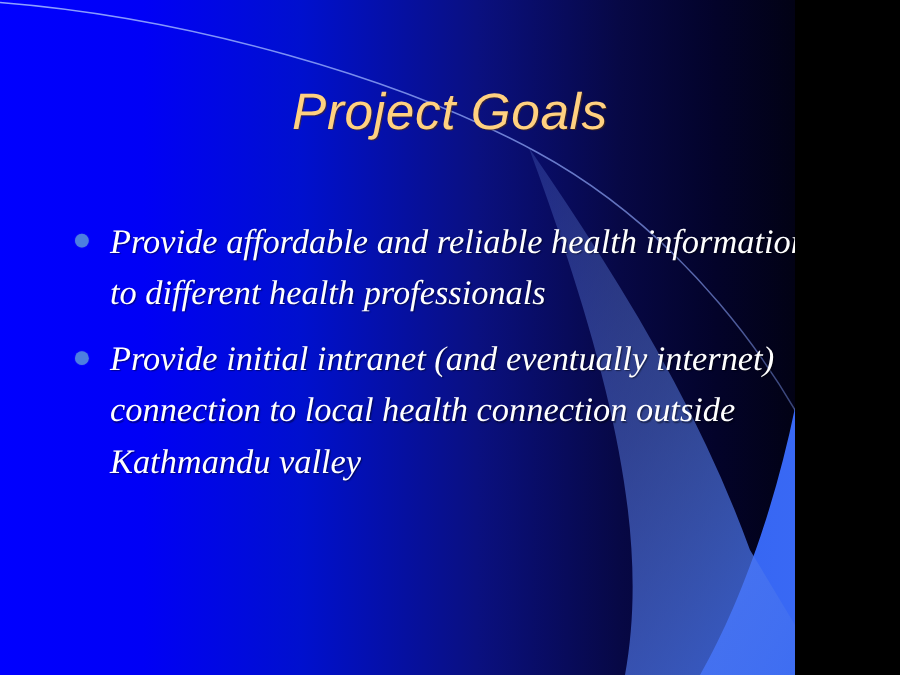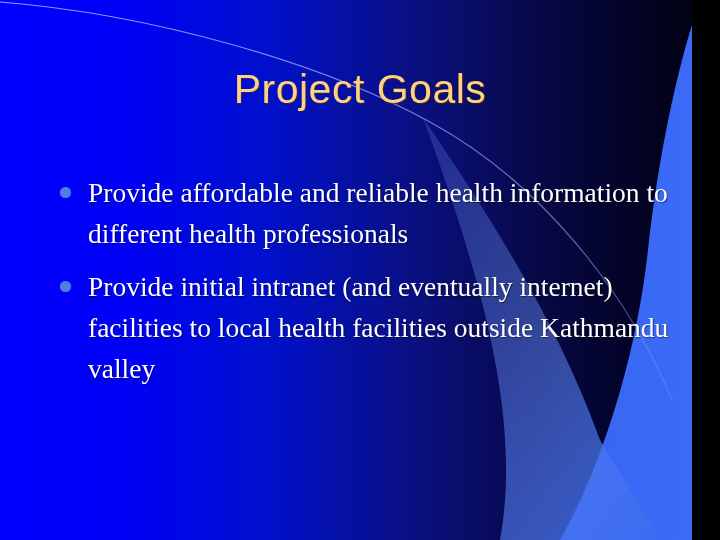--- a/index.html
+++ b/index.html
@@ -2,33 +2,34 @@
 <html><head>
 <meta charset="utf-8">
 <style>
   html, body {
     margin: 0;
     padding: 0;
     background: #000;
   }
   #slide {
     position: relative;
-    width: 692px;
+    width: 636px;
     height: 540px;
     overflow: hidden;
     
     background: linear-gradient(to right,
         #0000FF 0%,
         #0000F6 18%,
         #0010CE 38%,
         #0A1080 60%,
         #070845 78%,
         #03032A 90%,
         #020215 100%);
     font-family: "Liberation Sans", sans-serif;
+    font-style: italic;
   }
 
   
   #slide-art {
     position: absolute;
     inset: 0;
     width: 720px;
     height: 540px;
     pointer-events: none;
   }
@@ -116,18 +117,18 @@
 
   <div class="body-list">
 
     <div class="bullet-item">
       <span class="bullet-marker"></span>
       <span class="bullet-text">Provide affordable and reliable health information to different health professionals</span>
     </div>
 
     <div class="bullet-item">
       <span class="bullet-marker"></span>
-      <span class="bullet-text">Provide initial intranet (and eventually internet) facilities to local health facilities outside Kathmandu valley</span>
+      <span class="bullet-text">Provide initial intranet (and eventually internet) connection to local health connection outside Kathmandu valley</span>
     </div>
 
 
   </div>
 </div>
 
 </body></html>

